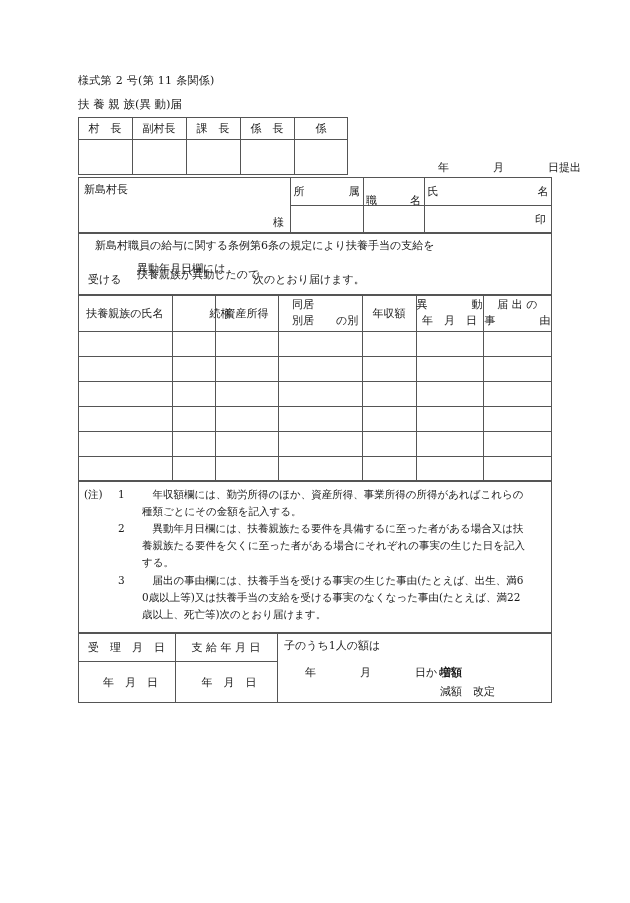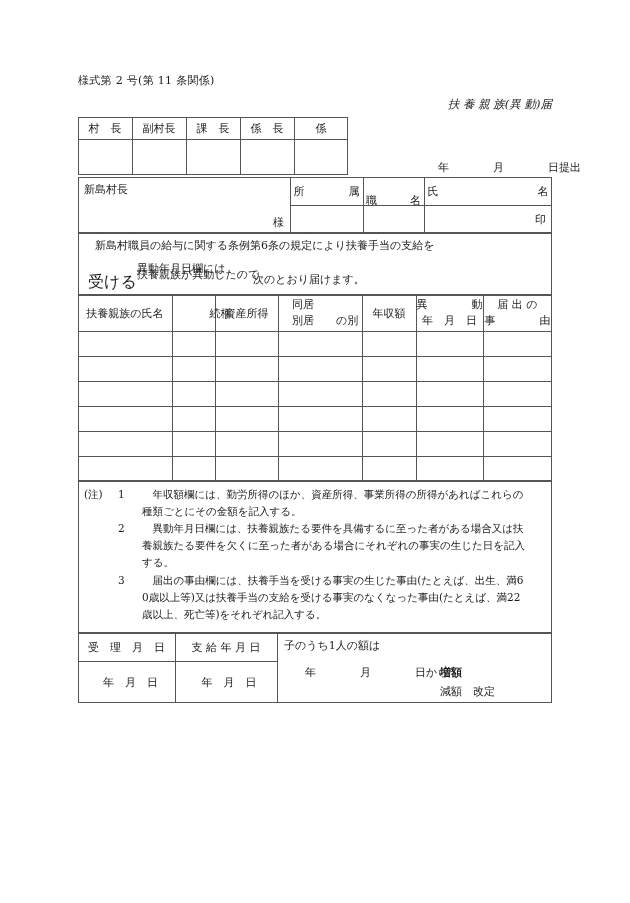--- a/index.html
+++ b/index.html
@@ -29,24 +29,23 @@
     top: 73px;
     font-size: 11px;
     letter-spacing: 0.3px;
     white-space: nowrap;
   }
   .doc-title {
     position: absolute;
     left: 78px;
     top: 97px;
     width: 474px;
-    text-align: right;
+    text-align: left;
     font-size: 11.5px;
     white-space: nowrap;
-    font-style: italic;
   }
   
   .frame {
     position: absolute;
     box-sizing: border-box;
     border: 1px solid #555;
   }
   .vline {
     position: absolute;
     width: 1px;
@@ -82,21 +81,21 @@
     white-space: nowrap;
   }
   
   .stmt-line1 {
     position: absolute;
     font-size: 11px;
     white-space: nowrap;
   }
   .stmt-ukeru {
     position: absolute;
-    font-size: 16px;
+    font-size: 11px;
     white-space: nowrap;
   }
   .stmt-opt {
     position: absolute;
     font-size: 11px;
     white-space: nowrap;
   }
   .stmt-tail {
     position: absolute;
     font-size: 11px;
@@ -289,21 +288,21 @@
           <p>養親族たる要件を欠くに至った者がある場合にそれぞれの事実の生じた日を記入</p>
           <p>する。</p>
         </div>
       </div>
       <div class="note-row">
         <div class="note-tag"></div>
         <div class="note-num">3</div>
         <div class="note-body">
           <p>　届出の事由欄には、扶養手当を受ける事実の生じた事由(たとえば、出生、満6</p>
           <p>0歳以上等)又は扶養手当の支給を受ける事実のなくなった事由(たとえば、満22</p>
-          <p>歳以上、死亡等)をそれぞれ記入する。</p>
+          <p>歳以上、死亡等)次のとおり届けます。</p>
         </div>
       </div>
     </div>
 
   <div class="frame" style="left:78px; top:633px; width:474px; height:70px;"></div>
   <div class="vline" style="left:175px; top:633px; height:70px;"></div>
   <div class="vline" style="left:277px; top:633px; height:70px;"></div>
   <div class="hline" style="left:78px; top:661px; width:199px;"></div>
 
   <div class="cell" style="left:78px; top:633px; width:97px; height:28px;">受　理　月　日</div>

